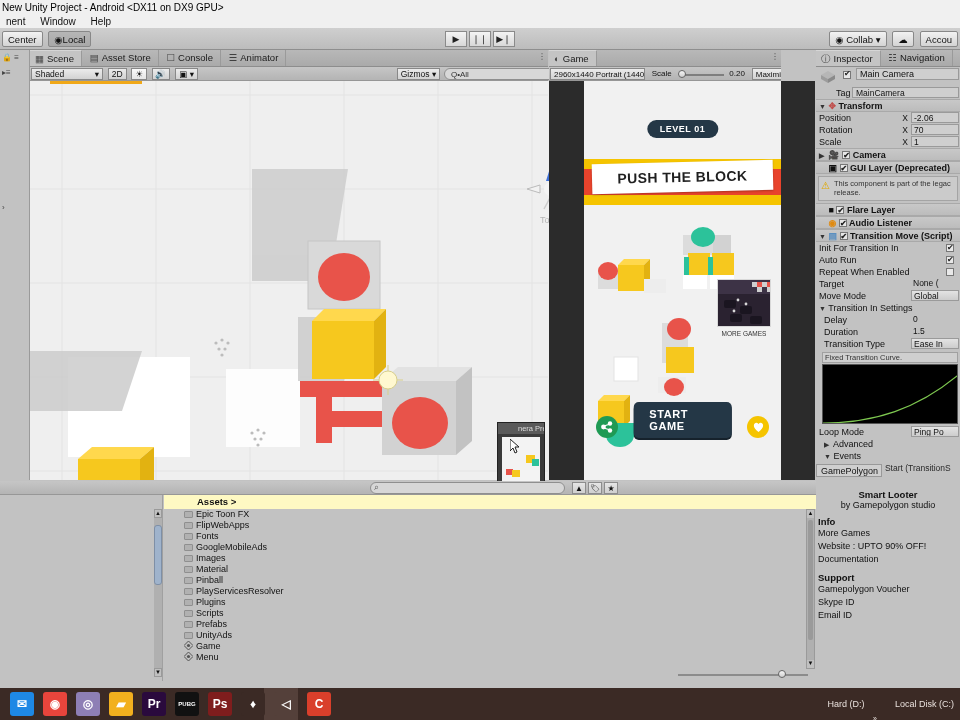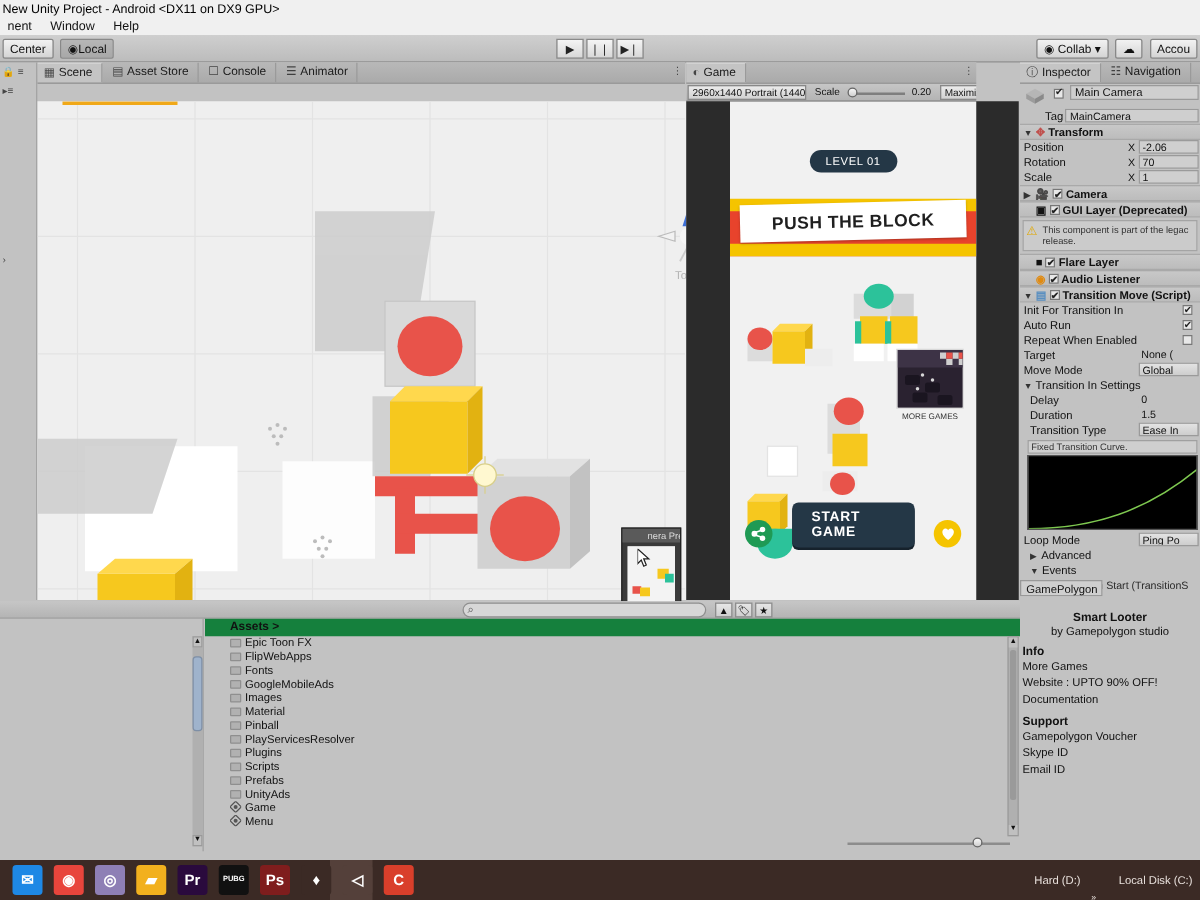--- a/index.html
+++ b/index.html
@@ -129,21 +129,21 @@
   .game-canvas {
     position:absolute; left:0; top:31px; width:266px; height:399px;
     background:#2b2b2b; overflow:hidden;
   }
   .phone {
     position:absolute; left:35px; top:0px; width:197px; height:399px;
     background:#f1f1f1; overflow:hidden;
   }
   .level-pill {
     position:absolute; left:50%; transform:translateX(-50%); top:39px;
-    background:#243746; color:#fff; font-weight:normal; font-size:9px;
+    background:#243746; color:#fff; font-weight:bold; font-size:9px;
     padding:4px 13px; border-radius:12px; letter-spacing:.5px;
   }
   .redband { position:absolute; left:0; top:80px; width:100%; height:44px; background:#e8432c; }
   .yellowband { position:absolute; left:0; top:80px; width:100%; height:44px;
                 background:#f5c400; }
   .titleplate {
     position:absolute; left:8px; top:81px; width:181px; height:30px;
     background:#fff; transform:rotate(-1.4deg);
     box-shadow:0 1px 2px rgba(0,0,0,.25);
     text-align:center; line-height:30px;
@@ -218,21 +218,21 @@
                  background:#d7d7d7; border:1px solid #8f8f8f; border-radius:6px;
                  font-size:8px; line-height:11px; padding-left:12px; color:#555; }
   .proj-search::before { content:"⌕"; position:absolute; left:3px; top:-1px; font-size:9px; color:#555; }
   .proj-ico { position:absolute; top:1px; width:14px; height:12px;
               background:linear-gradient(#e6e6e6,#cfcfcf); border:1px solid #8d8d8d;
               text-align:center; line-height:11px; font-size:8px; }
   .proj-left { position:absolute; left:0; top:14px; width:163px; bottom:0; background:#c2c2c2;
                border-right:1px solid #a0a0a0; }
   .proj-right { position:absolute; left:164px; top:14px; right:0; bottom:0; background:#c2c2c2; }
   .breadcrumb { height:14px; line-height:14px; font-size:9.5px; font-weight:bold;
-                padding-left:20px; background:#15803d; }
+                padding-left:33px; background:#fef9c3; }
   .assetrow { height:11px; line-height:11px; font-size:9px; padding-left:20px; white-space:nowrap; }
   .folder { display:inline-block; width:9px; height:7px; background:#b1b1b1;
             border:1px solid #8f8f8f; vertical-align:-1px; margin-right:3px; border-radius:1px; }
   .scenei { display:inline-block; width:9px; height:9px; vertical-align:-1px; margin-right:3px; }
   .vscroll { position:absolute; right:1px; top:14px; bottom:12px; width:9px;
              background:#b0b0b0; border:1px solid #9a9a9a; }
   .vscroll .thumb { position:absolute; left:1px; right:1px; background:#9a9a9a; border-radius:2px; }
   .vscroll-l { position:absolute; left:154px; top:14px; bottom:4px; width:8px;
                background:#b0b0b0; }
   .vscroll-l .thumb { position:absolute; left:0px; right:0px; top:16px; height:60px;
@@ -306,20 +306,35 @@
       </span>
       <span class="tab">
         <span class="ico">☐</span><span>Console</span>
       </span>
       <span class="tab">
         <span class="ico">☰</span><span>Animator</span>
       </span>
       <span class="tab-opt">⋮</span>
     </div>
 
+    <div class="scene-tool">
+      <span class="stbtn wide">
+        <span>Shaded</span>
+        <span style="float:right">▾</span>
+      </span>
+      <span class="stbtn">2D</span>
+      <span class="stbtn on"><span>☀</span></span>
+      <span class="stbtn"><span>🔊</span></span>
+      <span class="stbtn"><span>▣</span> <span>▾</span></span>
+      <span class="stbtn" style="margin-left:195px;">
+        <span>Gizmos</span>
+        <span>▾</span>
+      </span>
+      <span class="searchbox">Q•All</span>
+    </div>
 
     <div class="scene-canvas">
       <svg width="518" height="399" style="position:absolute;left:0;top:0;">
 
         <g stroke="#e3e3e3" stroke-width="1">
           <line x1="32" y1="0" x2="32" y2="399"></line>
             <line x1="126" y1="0" x2="126" y2="399"></line>
           <line x1="220" y1="0" x2="220" y2="399"></line>
             <line x1="314" y1="0" x2="314" y2="399"></line>
           <line x1="408" y1="0" x2="408" y2="399"></line>

